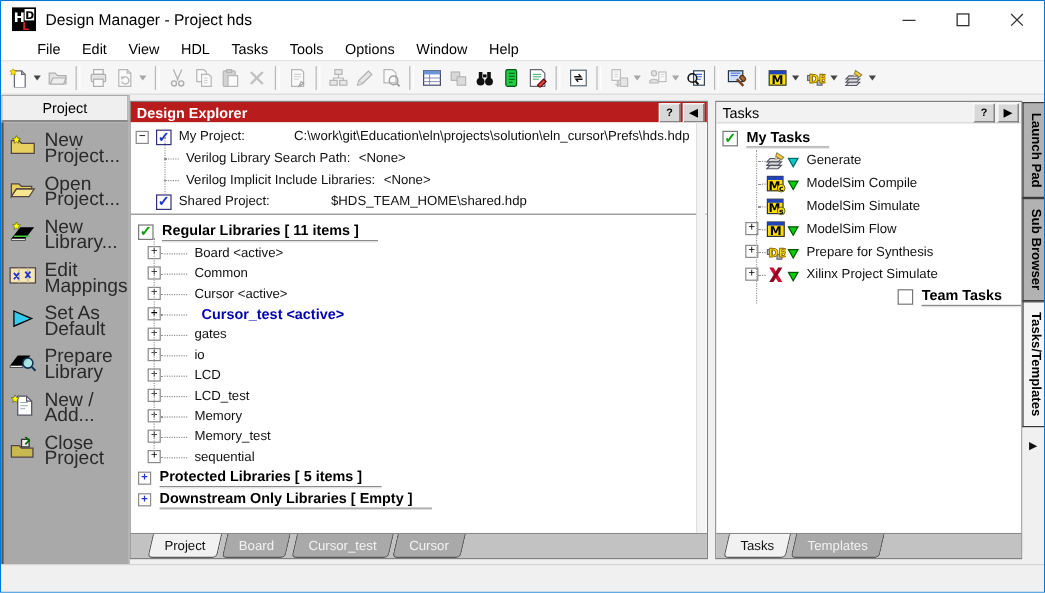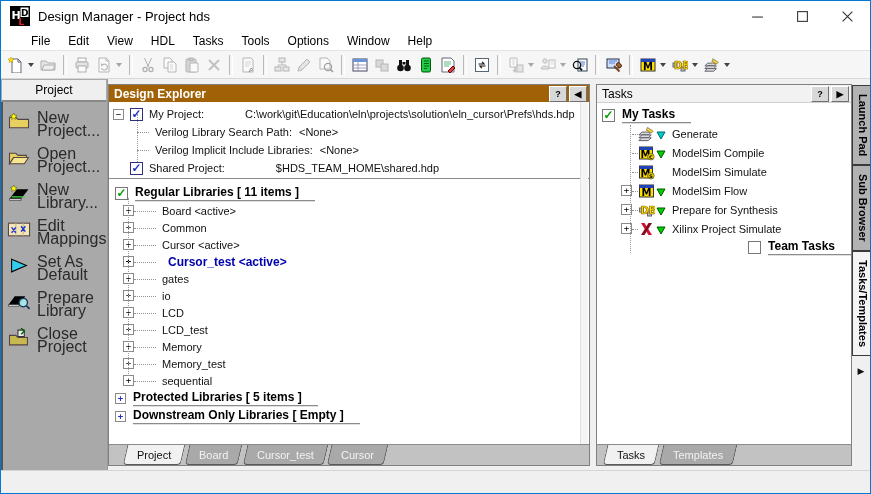--- a/index.html
+++ b/index.html
@@ -416,30 +416,39 @@
             <span class="sicon"><svg viewBox="0 0 22 18">
                 <polygon points="1,12 11,12 17,4 7,4" fill="#000"></polygon>
                 <polygon points="1,12 11,12 11,13.5 1,13.5" fill="#fff" stroke="#000" stroke-width=".5"></polygon>
                 <circle cx="15" cy="10" r="4" fill="#aaeeee" fill-opacity=".85" stroke="#113355" stroke-width="1.2"></circle>
                 <path d="M18 13l3 3" stroke="#113355" stroke-width="1.6"></path>
               </svg></span>
             <span class="slabel">Prepare Library</span>
           </div>
           <div class="sitem">
             <span class="sicon"><svg viewBox="0 0 22 18">
+                <path d="M7 2h7l4 4v11H7z" fill="#fff" stroke="#556"></path>
+                <path d="M14 2v4h4" fill="none" stroke="#556"></path>
+                <path d="M9 7h6M9 9.5h6M9 12h4" stroke="#9ab" stroke-width=".8"></path>
+                <path d="M5 1l1 2 2.2.3-1.7 1.5.4 2.2L5 5.9 3.1 7l.4-2.2L1.8 3.3 4 3z" fill="#ff0" stroke="#330" stroke-width=".4"></path>
+              </svg></span>
+            <span class="slabel">New / Add...</span>
+          </div>
+          <div class="sitem">
+            <span class="sicon"><svg viewBox="0 0 22 18">
                 <path d="M2 16V7h6l2 2h9v7z" fill="#c8b850" stroke="#544"></path>
                 <path d="M10 2h6v6h-6z" fill="#eee" stroke="#333"></path>
                 <path d="M13 0l3 3-3 3" fill="none" stroke="#060" stroke-width="1.4"></path>
               </svg></span>
             <span class="slabel">Close Project</span>
           </div>
         </div>
     </div>
     <div id="explorer" class="panel">
-      <div class="phead blue" style="background: #a16207;">
+      <div class="phead blue" style="background: #b91c1c;">
         <span class="ptitle">Design Explorer</span>
         <span id="exp-hbtns" style="display:flex;">
             <span class="hbtn">?</span>
             <span class="hbtn">◀</span>
           </span>
       </div>
       <div class="pbody" id="exp-body">
         <div class="vguide" style="left:28px;top:12px;height:48px;"></div>
         <div class="vguide" style="left:19px;top:96px;height:178px;"></div>
         <div class="scrollstrip"></div>

